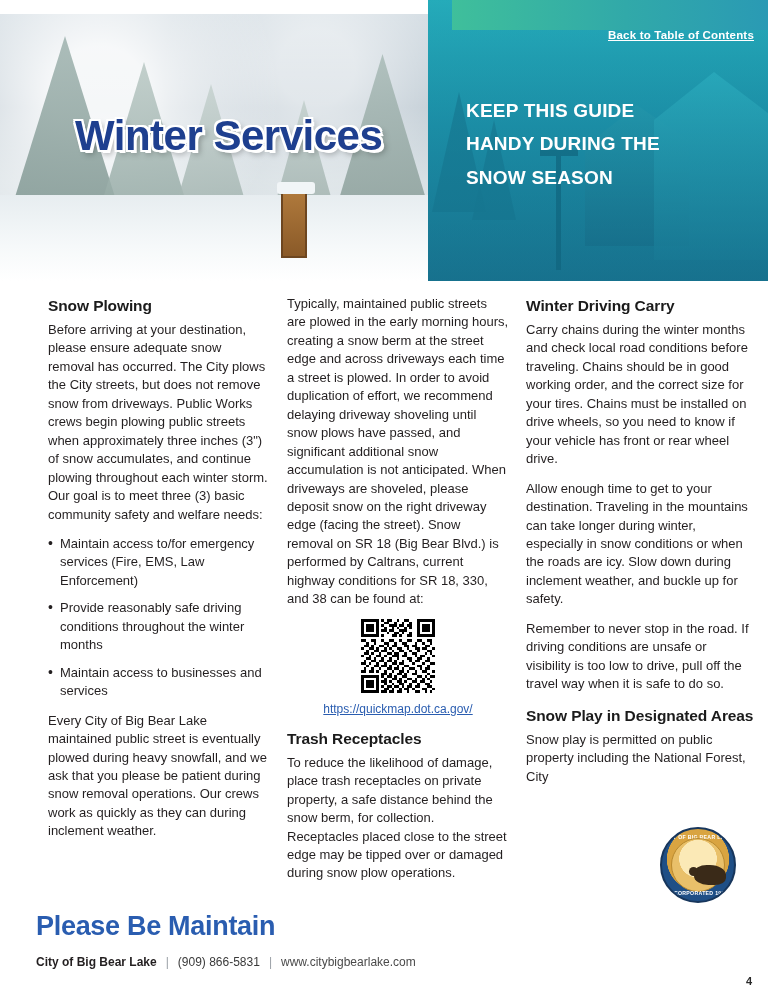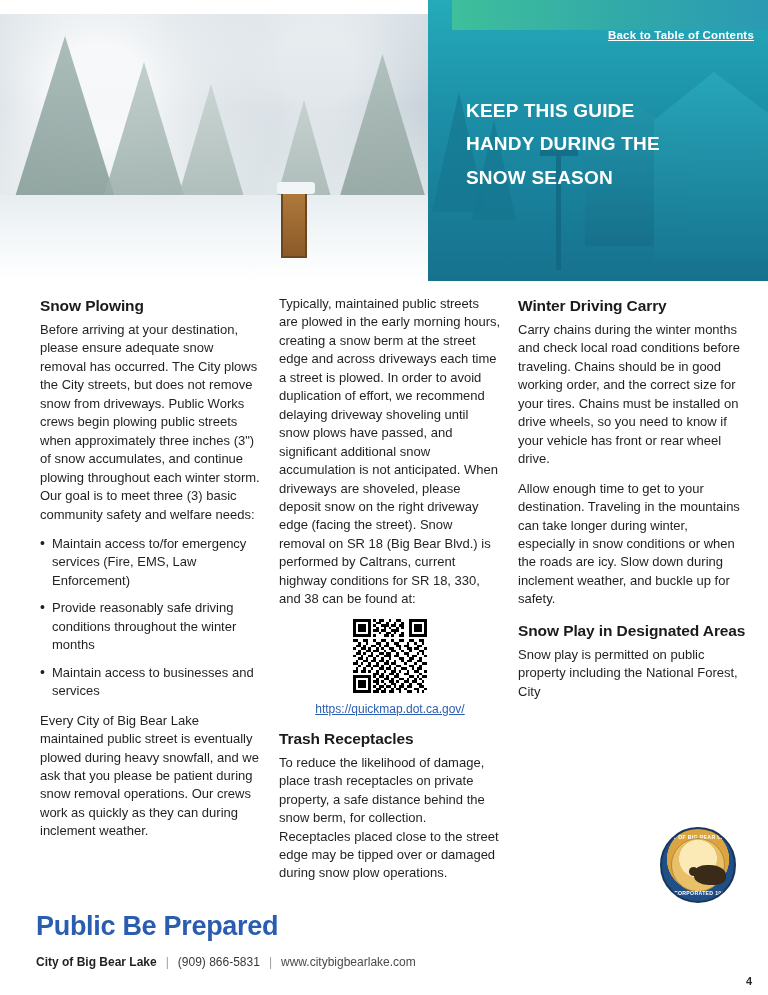--- a/index.html
+++ b/index.html
@@ -119,21 +119,21 @@
   .keep-guide {
     position: absolute; left: 38px; top: 94px; width: 250px;
     color: #ffffff; font-weight: 800; font-size: 19px;
     line-height: 1.75; letter-spacing: .2px;
   }
   .keep-guide span { display: block; }
 
   
   .content {
     position: absolute;
-    left: 8px; top: 295px;
+    left: 16px; top: 295px;
     width: 660px;
     height: 610px;
   }
   .col {
     position: absolute;
     top: 0;
     font-size: 13px;
     line-height: 1.42;
     color: #231f20;
   }
@@ -257,20 +257,21 @@
       <div class="keep-guide">
         <span>KEEP THIS GUIDE</span>
         <span>HANDY DURING THE</span>
         <span>SNOW SEASON</span>
       </div>
     </div>
 
     <div class="toc-bar"></div>
     <a class="toc-link" href="#">Back to Table of Contents</a>
 
+    <div class="hero-title">Winter Services</div>
   </div>
 
   <div class="content">
 
     <div class="col col1">
       <h2 class="sec">Snow Plowing</h2>
       <p class="para">Before arriving at your destination, please ensure adequate snow removal has occurred. The City plows the City streets, but does not remove snow from driveways. Public Works crews begin plowing public streets when approximately three inches (3") of snow accumulates, and continue plowing throughout each winter storm. Our goal is to meet three (3) basic community safety and welfare needs:</p>
       <ul class="bullets">
         <li>Maintain access to/for emergency services (Fire, EMS, Law Enforcement)</li>
         <li>Provide reasonably safe driving conditions throughout the winter months</li>
@@ -504,34 +505,35 @@
       <a class="qr-link" href="#">https://quickmap.dot.ca.gov/</a>
 
       <h2 class="sec">Trash Receptacles</h2>
       <p class="para">To reduce the likelihood of damage, place trash receptacles on private property, a safe distance behind the snow berm, for collection. Receptacles placed close to the street edge may be tipped over or damaged during snow plow operations.</p>
     </div>
 
     <div class="col col3">
       <h2 class="sec">Winter Driving Carry</h2>
       <p class="para">Carry chains during the winter months and check local road conditions before traveling. Chains should be in good working order, and the correct size for your tires. Chains must be installed on drive wheels, so you need to know if your vehicle has front or rear wheel drive.</p>
       <p class="para">Allow enough time to get to your destination. Traveling in the mountains can take longer during winter, especially in snow conditions or when the roads are icy. Slow down during inclement weather, and buckle up for safety.</p>
+      <p class="para">Remember to never stop in the road. If driving conditions are unsafe or visibility is too low to drive, pull off the travel way when it is safe to do so.</p>
       <h2 class="sec">Snow Play in Designated Areas</h2>
       <p class="para">Snow play is permitted on public property including the National Forest, City</p>
     </div>
   </div>
 
   <div class="seal">
     <div class="seal-top">CITY OF BIG BEAR LAKE</div>
     <div class="inner">
       <div class="bear"></div>
     </div>
     <div class="seal-bot">INCORPORATED 1980</div>
   </div>
 
   <div class="footer">
-    <div class="prepared">Public Be Prepared</div>
+    <div class="prepared">Please Be Maintain</div>
     <div class="footer-line">
       <span class="b">City of Big Bear Lake</span><span class="sep">|</span><span>(909) 866-5831</span><span class="sep">|</span><span class="site">www.citybigbearlake.com</span>
     </div>
     <div class="page-num">4</div>
   </div>
 
 </div>
 
 </body></html>

